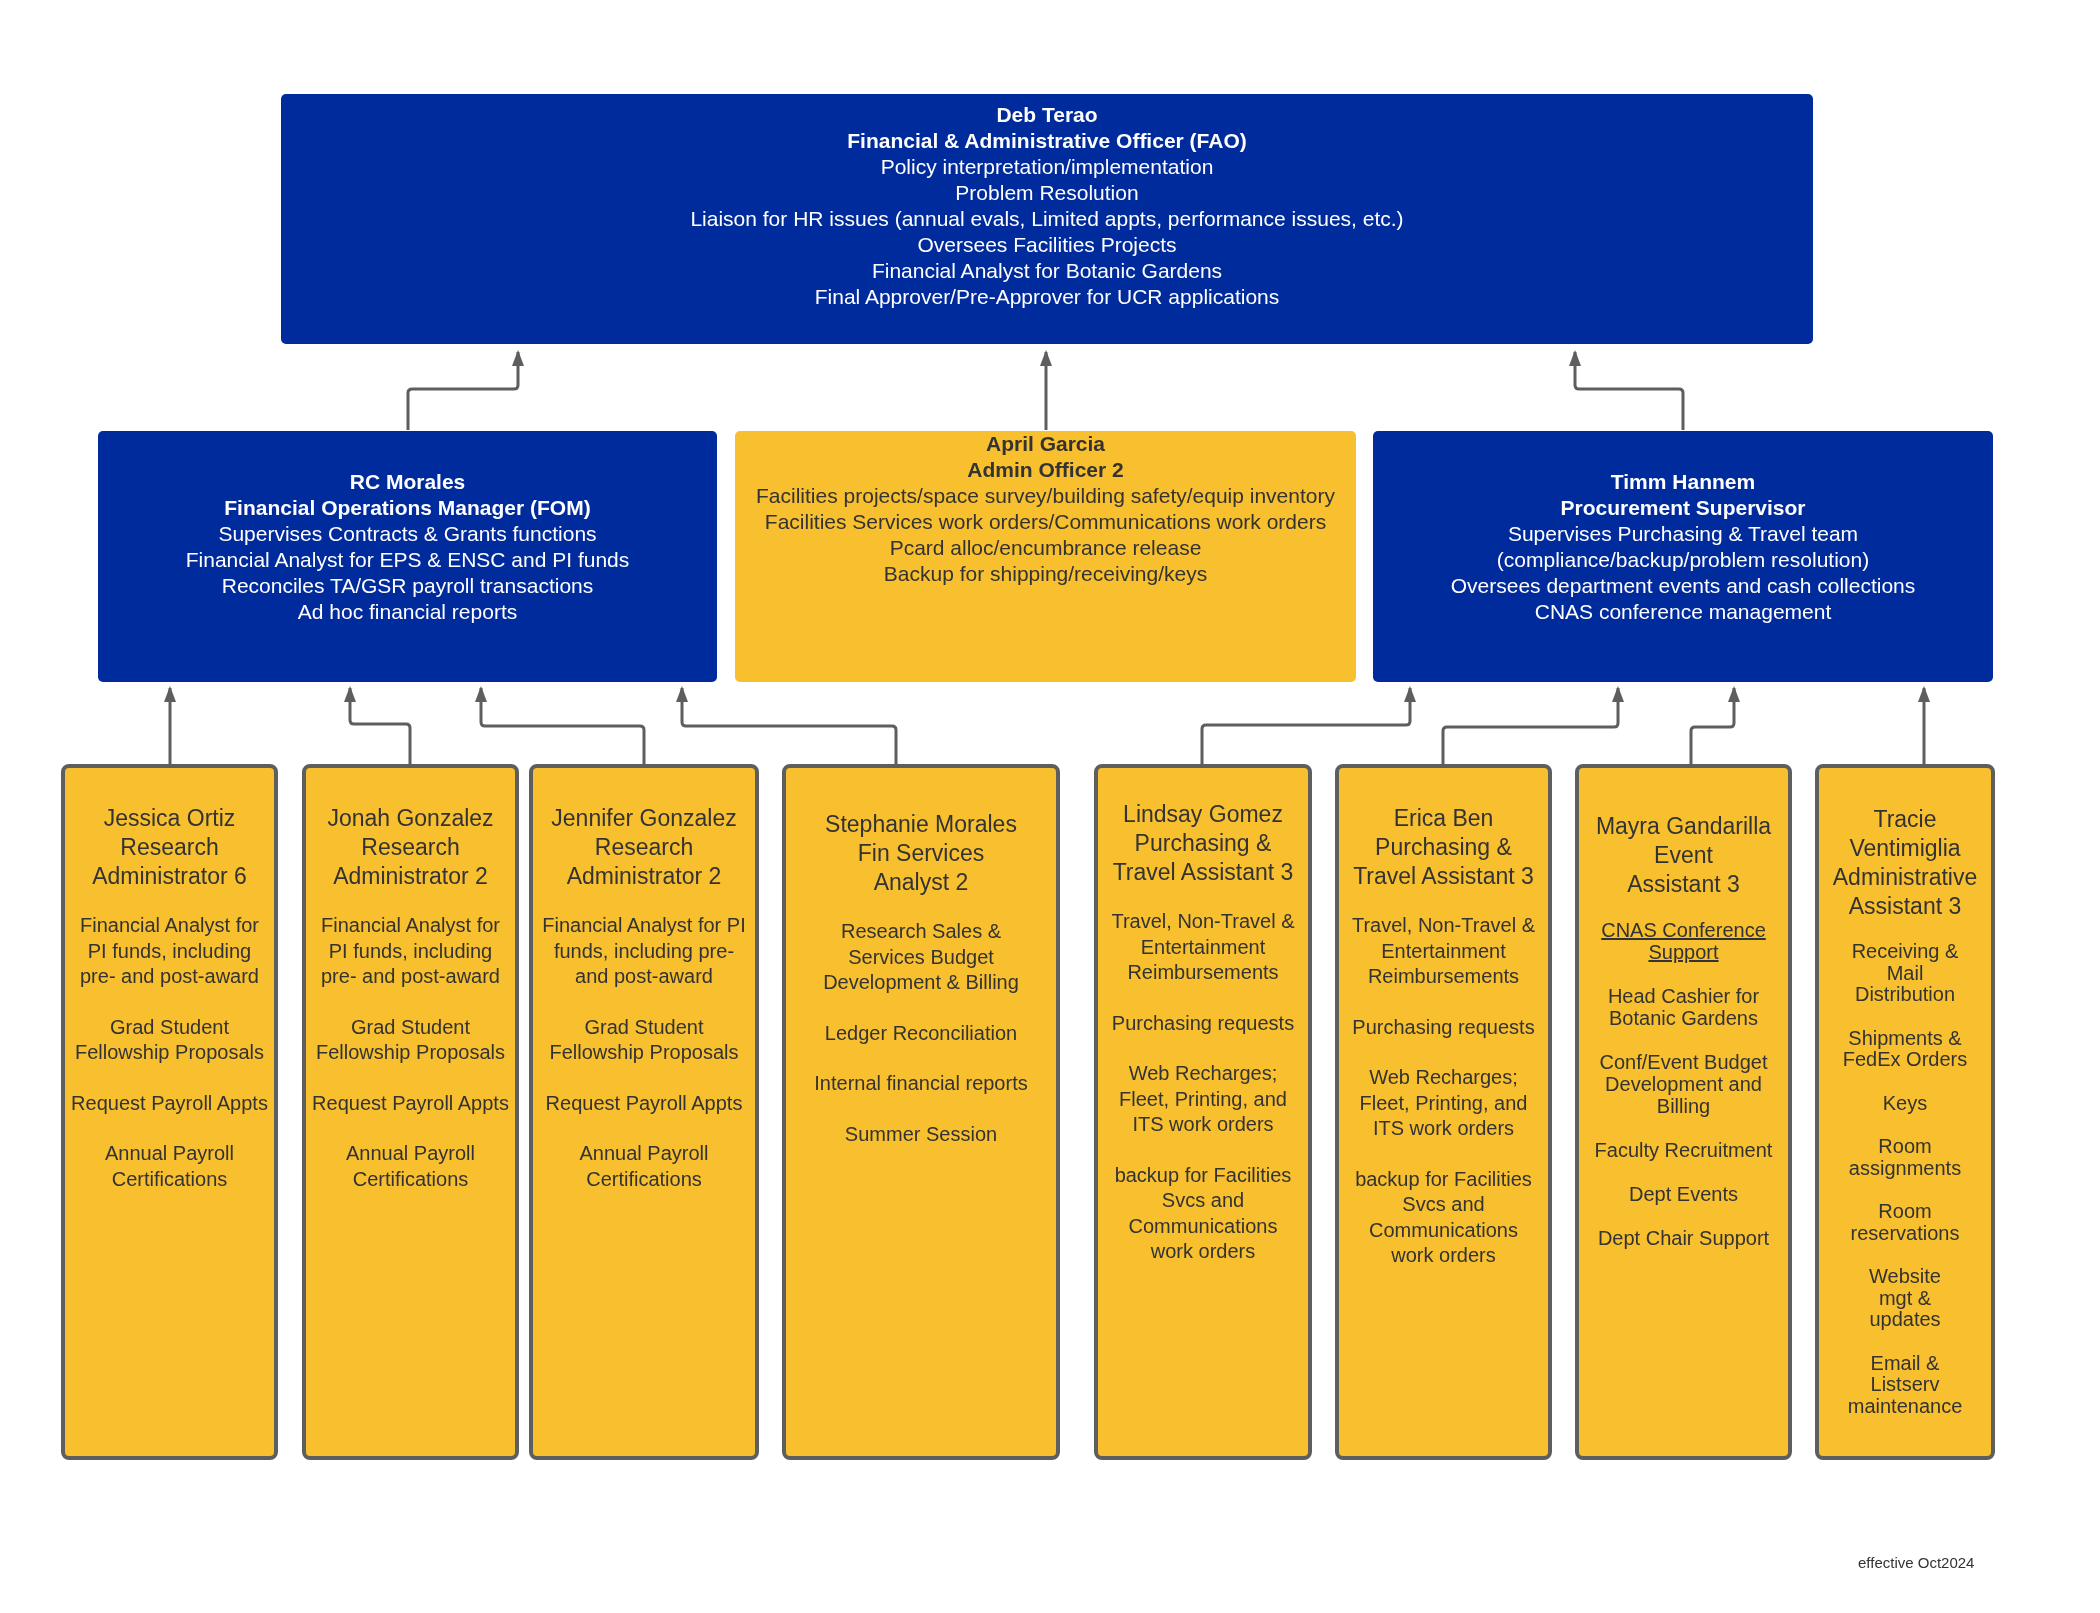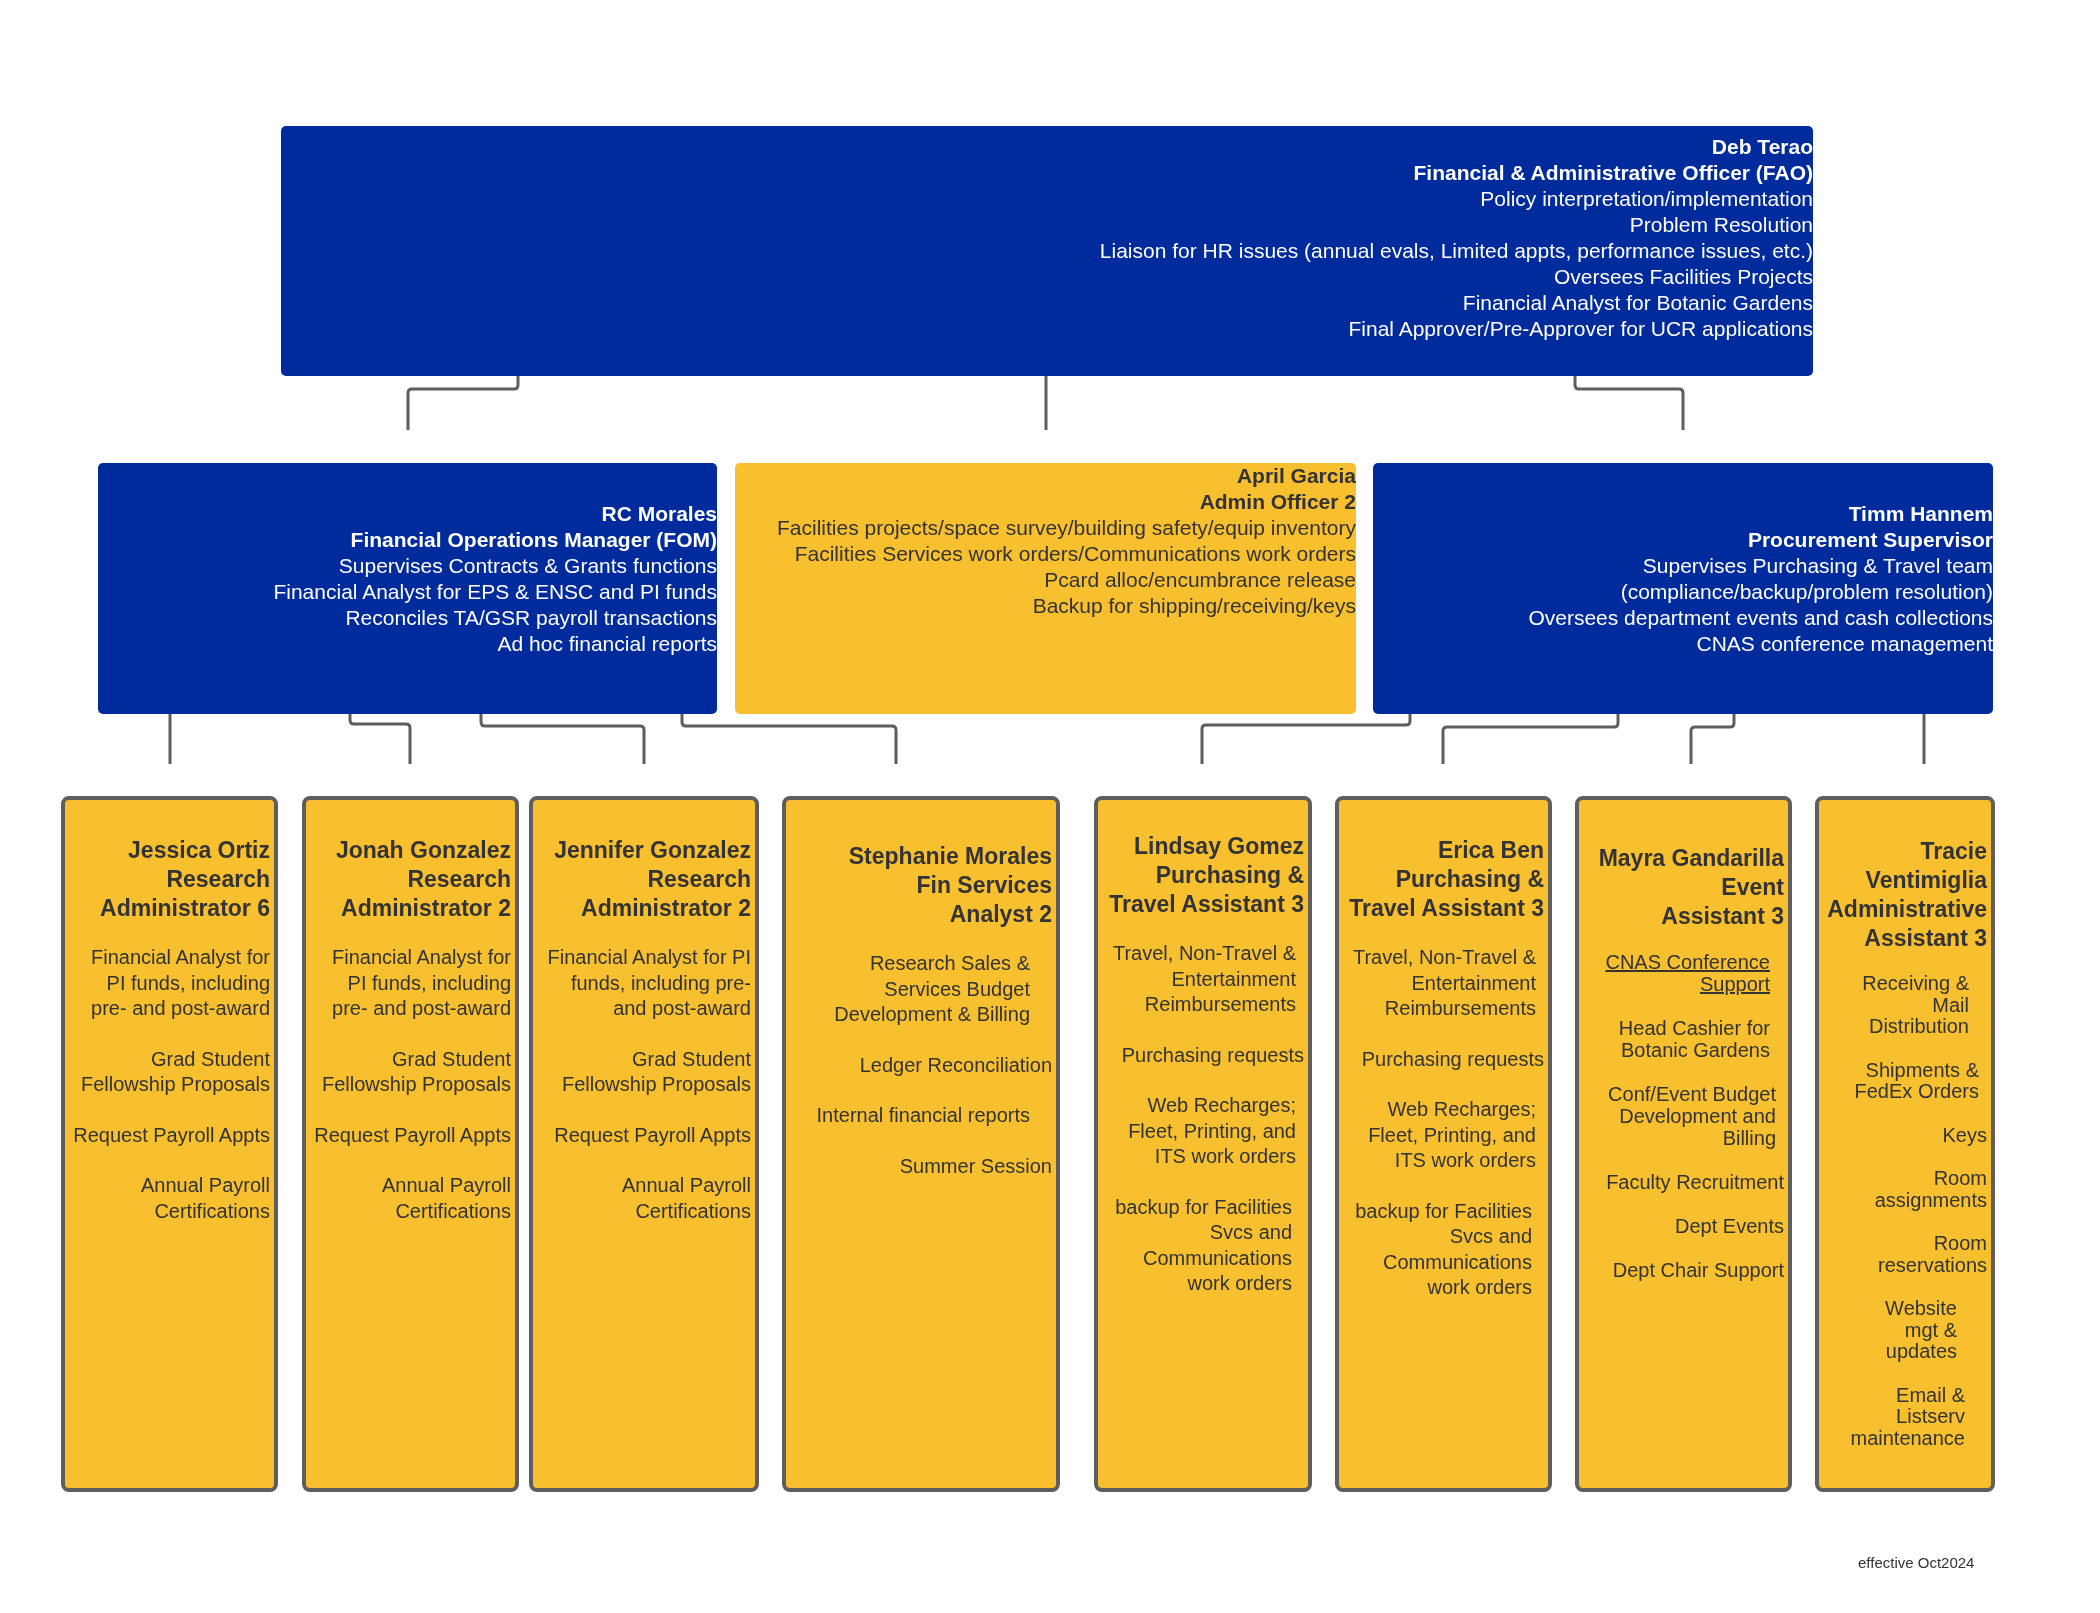--- a/index.html
+++ b/index.html
@@ -1,35 +1,35 @@
 <!DOCTYPE html>
 <html><head>
   <meta charset="utf-8">
   <style>
     html, body { margin: 0; padding: 0; background: #ffffff; }
     body { width: 2100px; height: 1613px; position: relative; overflow: hidden;
            font-family: "Liberation Sans", sans-serif; }
-    .box { position: absolute; box-sizing: border-box; text-align: right; margin-top: 32px; }
+    .box { position: absolute; box-sizing: border-box; text-align: center; }
     .blue { background: #002b9c; color: #ffffff; border-radius: 5px; }
     .gold-mid { background: #f8bf2e; color: #333333; border-radius: 5px; }
     .gold { background: #f8bf2e; color: #333333; border: 4px solid #5e5e5e; border-radius: 8px; }
     .name { font-weight: bold; }
     .title { font-weight: bold; }
     .line { display: block; }
     #top { left: 281px; top: 94px; width: 1532px; height: 250px; padding-top: 8px; }
     #top .name, #top .title { font-size: 29px; line-height: 35px; }
     #top .line { font-size: 21px; line-height: 26px; }
     .mid { top: 431px; height: 251px; }
     .mid .name, .mid .title { font-size: 27px; line-height: 32px; }
     .mid .line { font-size: 21px; line-height: 26px; }
     #mid-left { left: 98px; width: 619px; padding-top: 38px; }
     #mid-center { left: 735px; width: 621px; }
     #mid-right { left: 1373px; width: 620px; padding-top: 38px; }
     .bot { top: 764px; height: 696px; padding: 36px 4px 0 4px; }
-    .bot .hdr { font-weight: bold; font-size: 23px; line-height: 29px; margin-bottom: 22px; }
+    .bot .hdr { font-weight: normal; font-size: 23px; line-height: 29px; margin-bottom: 22px; }
     .bot .duty { font-size: 20px; line-height: 25.5px; margin-bottom: 25px; }
     #b1 { left: 61px; width: 217px; }
     #b2 { left: 302px; width: 217px; }
     #b3 { left: 529px; width: 230px; }
     #b4 { left: 782px; width: 278px; padding-top: 42px; }
     #b5 { left: 1094px; width: 218px; padding-top: 32px; }
     #b6 { left: 1335px; width: 217px; }
     #b7 { left: 1575px; width: 217px; padding-top: 44px; }
     #b8 { left: 1815px; width: 180px; padding-top: 37px; }
     #b8 .hdr, #b7 .hdr { margin-bottom: 20px; }

